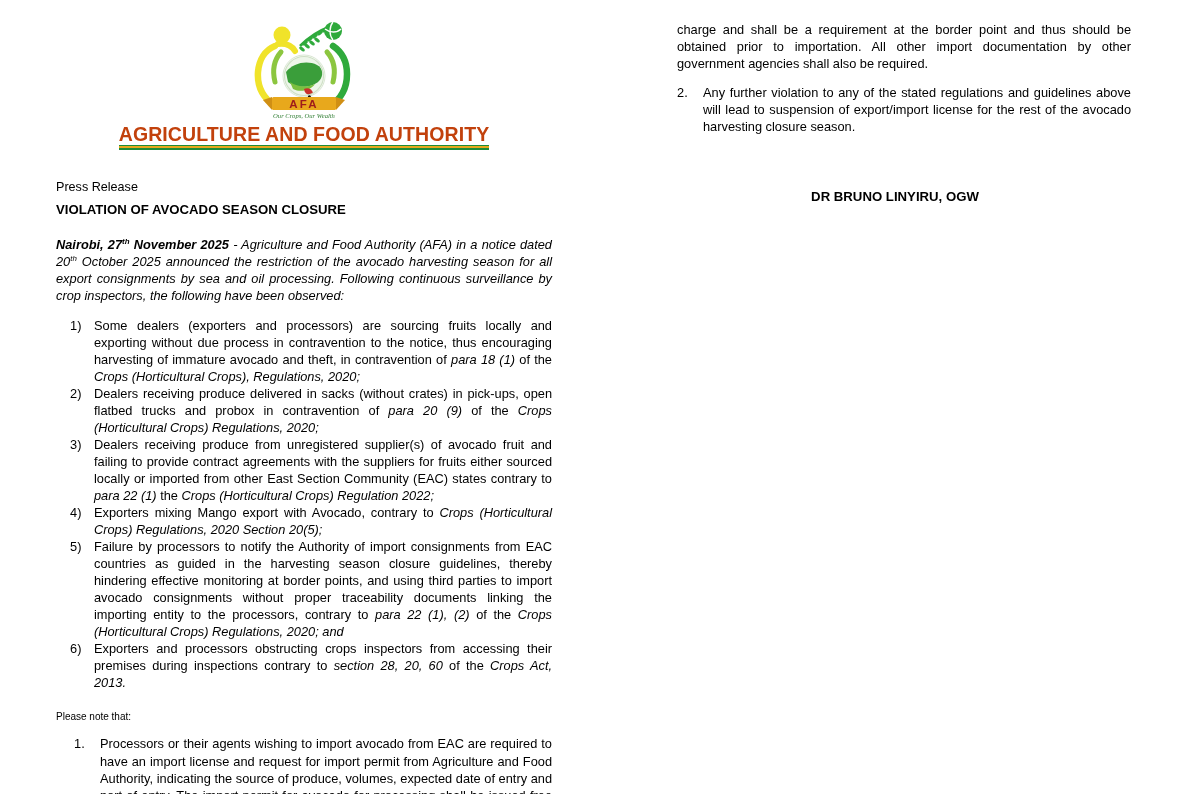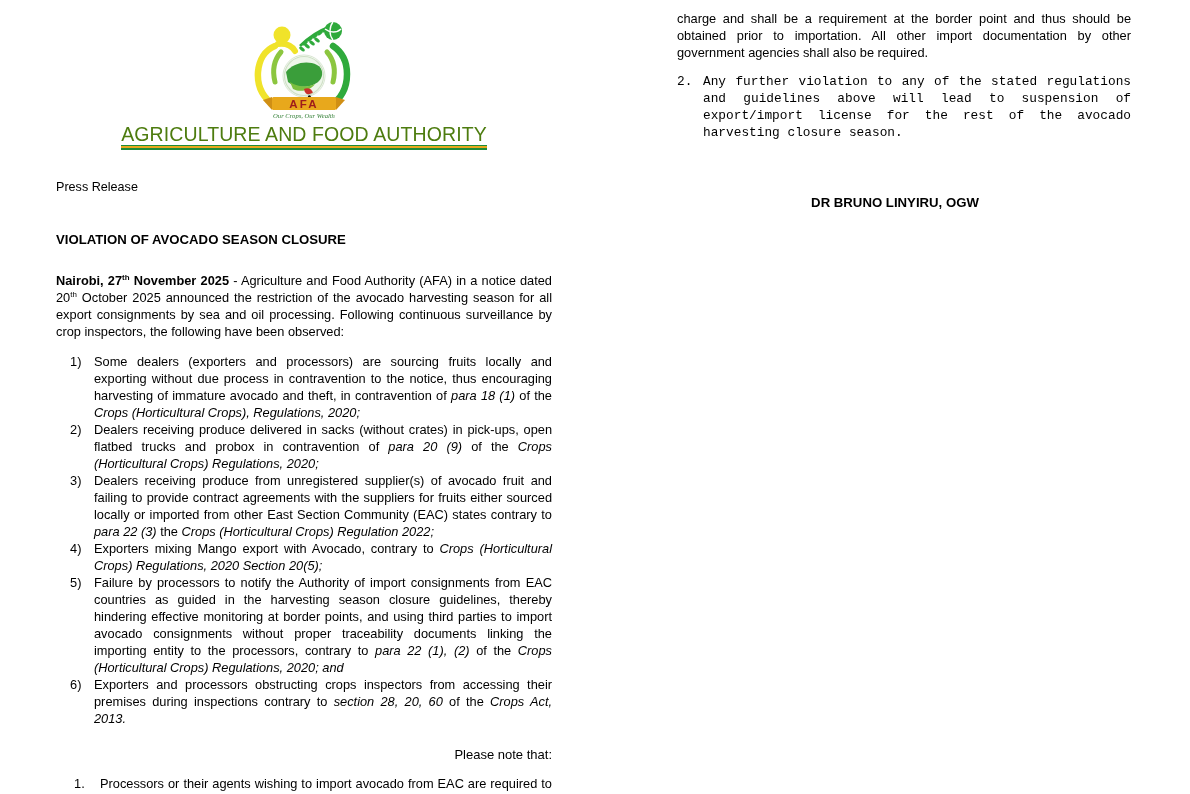--- a/index.html
+++ b/index.html
@@ -26,43 +26,43 @@
   
   .col-left {
     position: absolute;
     left: 56px;
     top: 0;
     width: 496px;
   }
   .col-right {
     position: absolute;
     left: 659px;
-    top: 10px;
+    top: 21px;
     width: 472px;
   }
 
   
   .masthead {
     padding-top: 16px;
     text-align: center;
   }
   .logo {
     width: 118px;
     height: 104px;
     margin: 0 auto;
     display: block;
   }
   .org-title-wrap {
     margin-top: 4px;
     display: inline-block;
   }
   .org-title {
     font-size: 19.5px;
-    font-weight: normal;
-    color: #4d7c0f;
+    font-weight: bold;
+    color: #c2410c;
     letter-spacing: 0.1px;
     white-space: nowrap;
     line-height: 1.05;
   }
   .title-rule {
     height: 5px;
     background: #1e8c37;
     margin-top: 1px;
     position: relative;
   }
@@ -77,28 +77,29 @@
 
   
   .press-release {
     font-size: 12.6px;
     margin-top: 29px;
     line-height: 1.3;
   }
   .doc-title {
     font-weight: bold;
     font-size: 13.2px;
-    margin-top: 35px;
+    margin-top: 5px;
     line-height: 1.3;
   }
   .lead {
     font-size: 12.8px;
-    margin-top: 24px;
-    text-align: justify;
-    line-height: 1.33;
+    margin-top: 18px;
+    text-align: justify;
+    line-height: 1.33;
+    font-style: italic;
   }
   .lead b { font-weight: bold; }
   sup { font-size: 0.62em; vertical-align: super; line-height: 0; }
 
   ol.violations {
     margin: 9px 0 16px 0;
     padding-left: 38px;
     font-size: 12.8px;
     line-height: 1.33;
     list-style: none;
@@ -115,24 +116,23 @@
     content: counter(v) ")";
     position: absolute;
     left: -24px;
     width: 20px;
     text-align: left;
     font-style: normal;
   }
   ol.violations em, ol.notes em { font-style: italic; }
 
   .please-note {
-    font-size: 13px;
+    font-size: 10px;
     margin-top: 19px;
     line-height: 1.33;
-    text-align: right;
   }
 
   ol.notes {
     margin: 12px 0 0 0;
     padding-left: 44px;
     font-size: 12.8px;
     line-height: 1.33;
     list-style: none;
     counter-reset: n;
   }
@@ -141,21 +141,21 @@
     text-align: justify;
     position: relative;
   }
   ol.notes > li::before {
     content: counter(n) ".";
     position: absolute;
     left: -26px;
     width: 22px;
     text-align: left;
   }
-  ol.notes.cont { counter-reset: n 1; font-family: Liberation Mono, monospace; }
+  ol.notes.cont { counter-reset: n 1; }
 
   .cont-text {
     font-size: 12.8px;
     text-align: justify;
     line-height: 1.33;
     padding-left: 18px;
   }
 
   .signature {
     margin-top: 53px;
@@ -227,21 +227,21 @@
 
     <div class="press-release">Press Release</div>
 
     <div class="doc-title">VIOLATION OF AVOCADO SEASON CLOSURE</div>
 
     <p class="lead"><b><span>Nairobi, 27</span><sup>th</sup><span> November 2025</span></b><span> - Agriculture and Food Authority (AFA) in a notice dated 20</span><sup>th</sup><span> October 2025 announced the restriction of the avocado harvesting season for all export consignments by sea and oil processing.  Following continuous surveillance by crop inspectors, the following have been observed:</span></p>
 
     <ol class="violations">
       <li><span>Some dealers (exporters and processors) are sourcing fruits locally and exporting without due process in contravention to the notice, thus encouraging harvesting of immature avocado and theft, in contravention of </span><em>para 18 (1)</em><span> of the </span><em>Crops (Horticultural Crops), Regulations, 2020;</em></li>
       <li><span>Dealers receiving produce delivered in sacks (without crates) in pick-ups, open flatbed trucks and probox in contravention of </span><em>para 20 (9)</em><span> of the </span><em>Crops (Horticultural Crops) Regulations, 2020;</em></li>
-      <li><span>Dealers receiving produce from unregistered supplier(s) of avocado fruit and failing to provide contract agreements with the suppliers for fruits either sourced locally or imported from other East Section Community (EAC) states contrary to </span><em>para 22 (3)</em><span> the </span><em>Crops (Horticultural Crops) Regulation 2022;</em></li>
+      <li><span>Dealers receiving produce from unregistered supplier(s) of avocado fruit and failing to provide contract agreements with the suppliers for fruits either sourced locally or imported from other East Section Community (EAC) states contrary to </span><em>para 22 (1)</em><span> the </span><em>Crops (Horticultural Crops) Regulation 2022;</em></li>
       <li><span>Exporters mixing Mango export with Avocado, contrary to </span><em>Crops (Horticultural Crops) Regulations, 2020 Section 20(5);</em></li>
       <li><span>Failure by processors to notify the Authority of import consignments from EAC countries as guided in the harvesting season closure guidelines, thereby hindering effective monitoring at border points, and using third parties to import avocado consignments without proper traceability documents linking the importing entity to the processors, contrary to </span><em>para 22 (1), (2)</em><span> of the </span><em>Crops (Horticultural Crops) Regulations, 2020; and</em></li>
       <li><span>Exporters and processors obstructing crops inspectors from accessing their premises during inspections contrary to </span><em>section 28, 20, 60</em><span> of the </span><em>Crops Act, 2013.</em></li>
     </ol>
 
     <div class="please-note">Please note that:</div>
 
     <ol class="notes">
       <li>Processors or their agents wishing to import avocado from EAC are required to have an import license and request for import permit from Agriculture and Food Authority, indicating the source of produce, volumes, expected date of entry and port of entry. The import permit for avocado for processing shall be issued free of</li>
     </ol>

